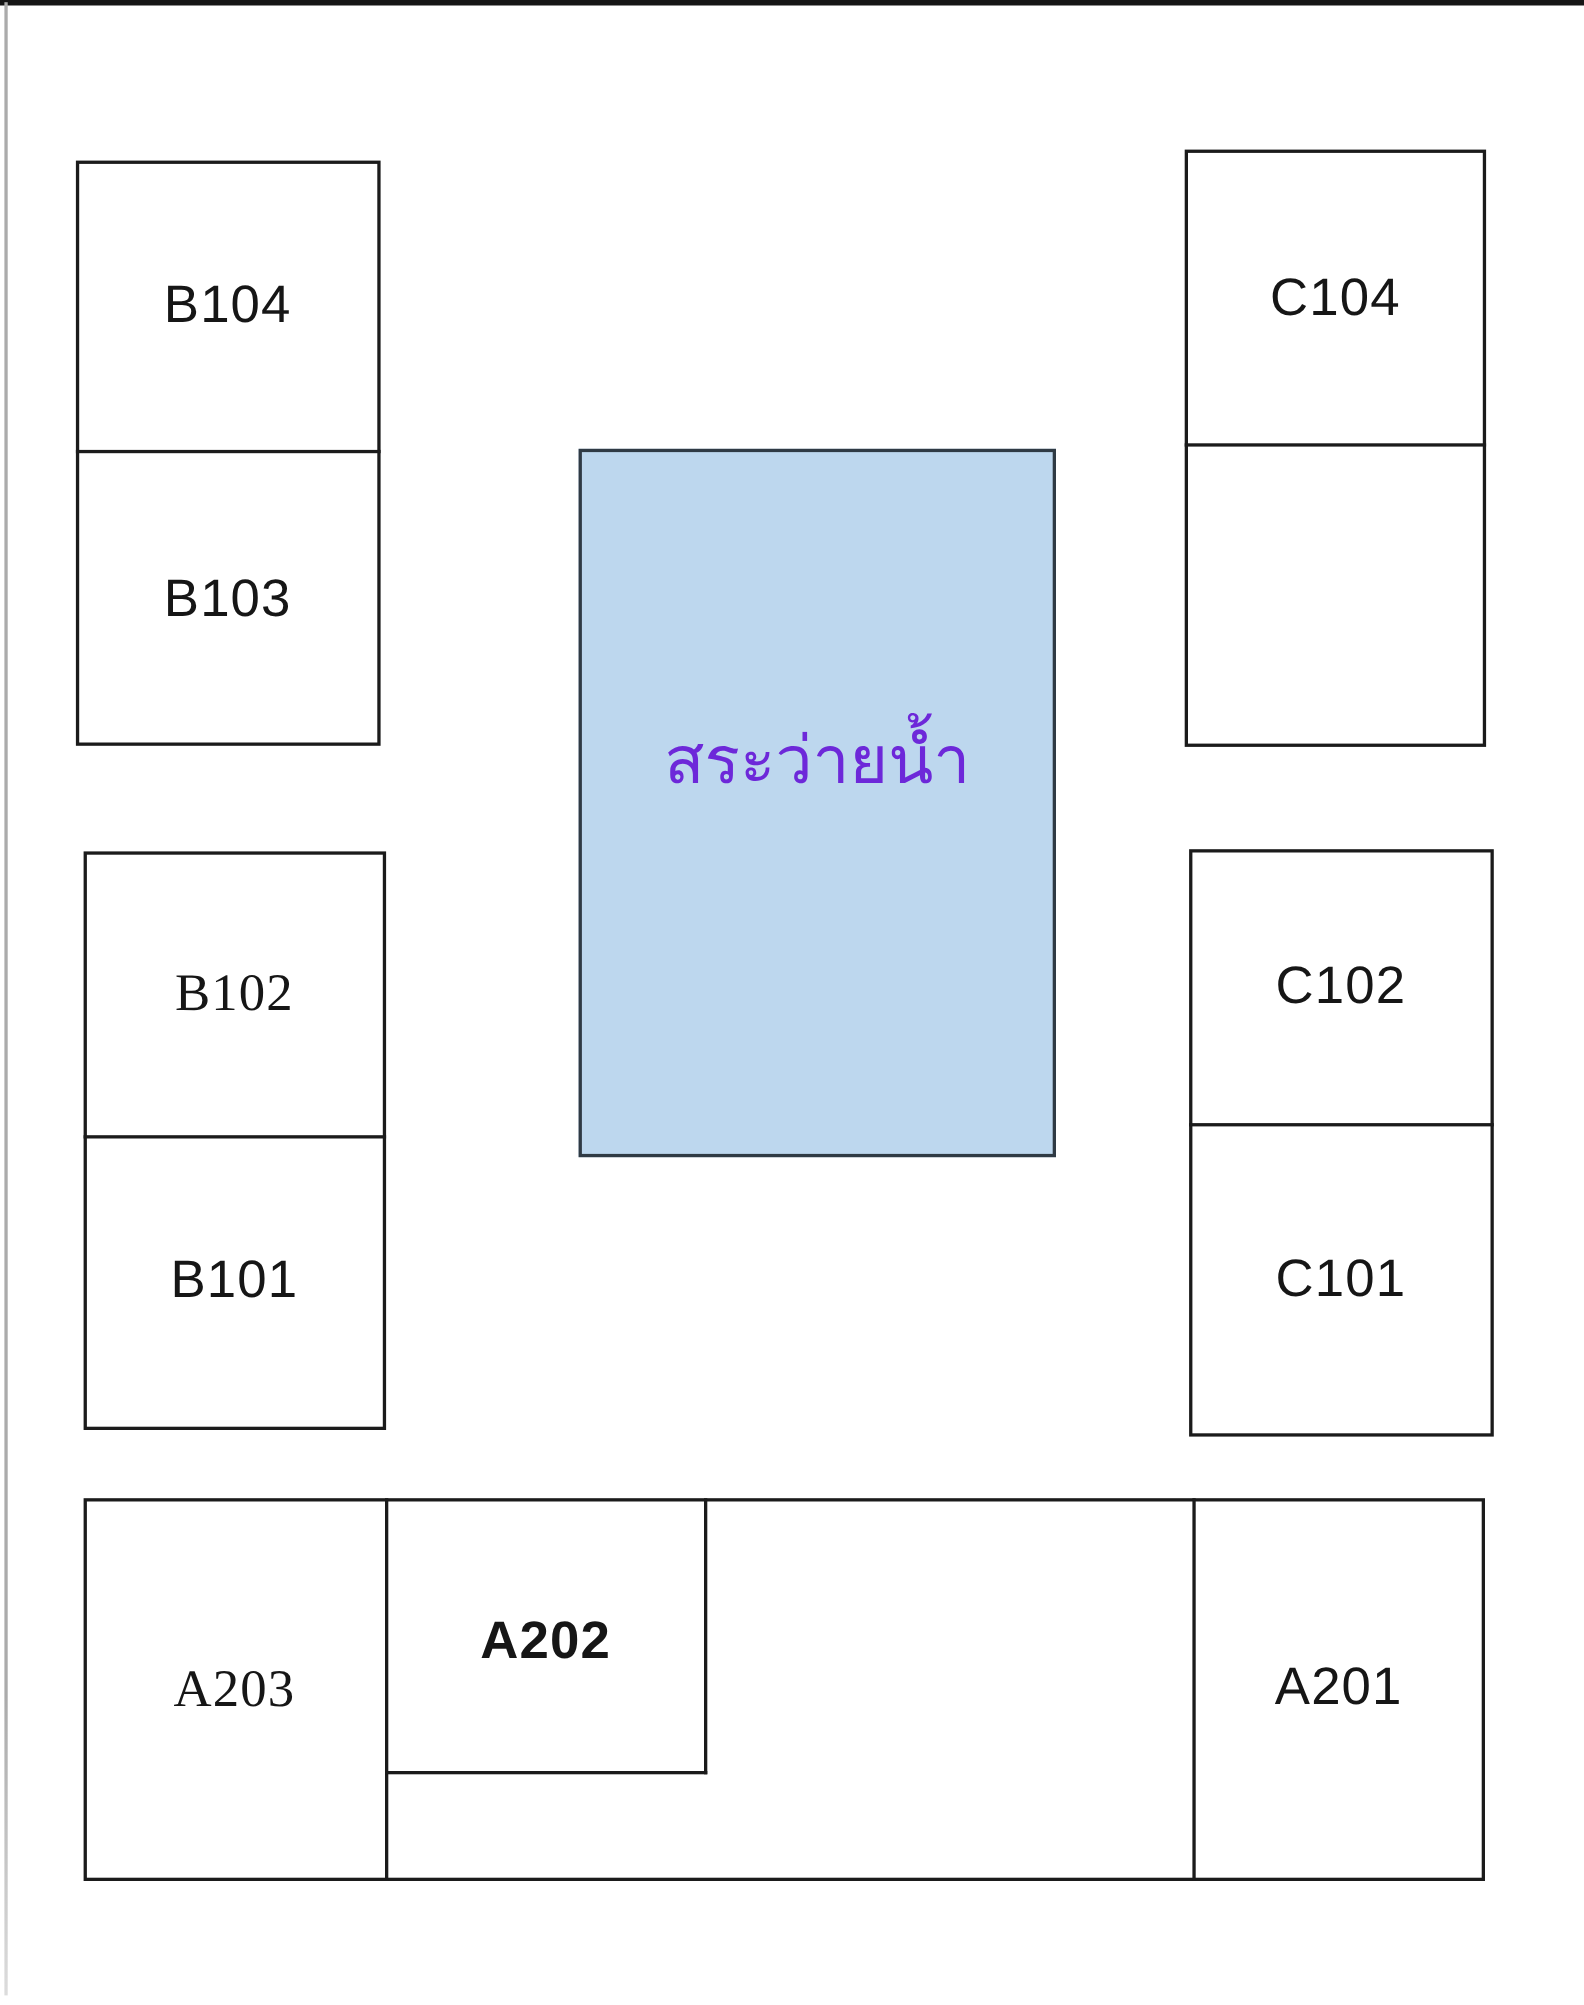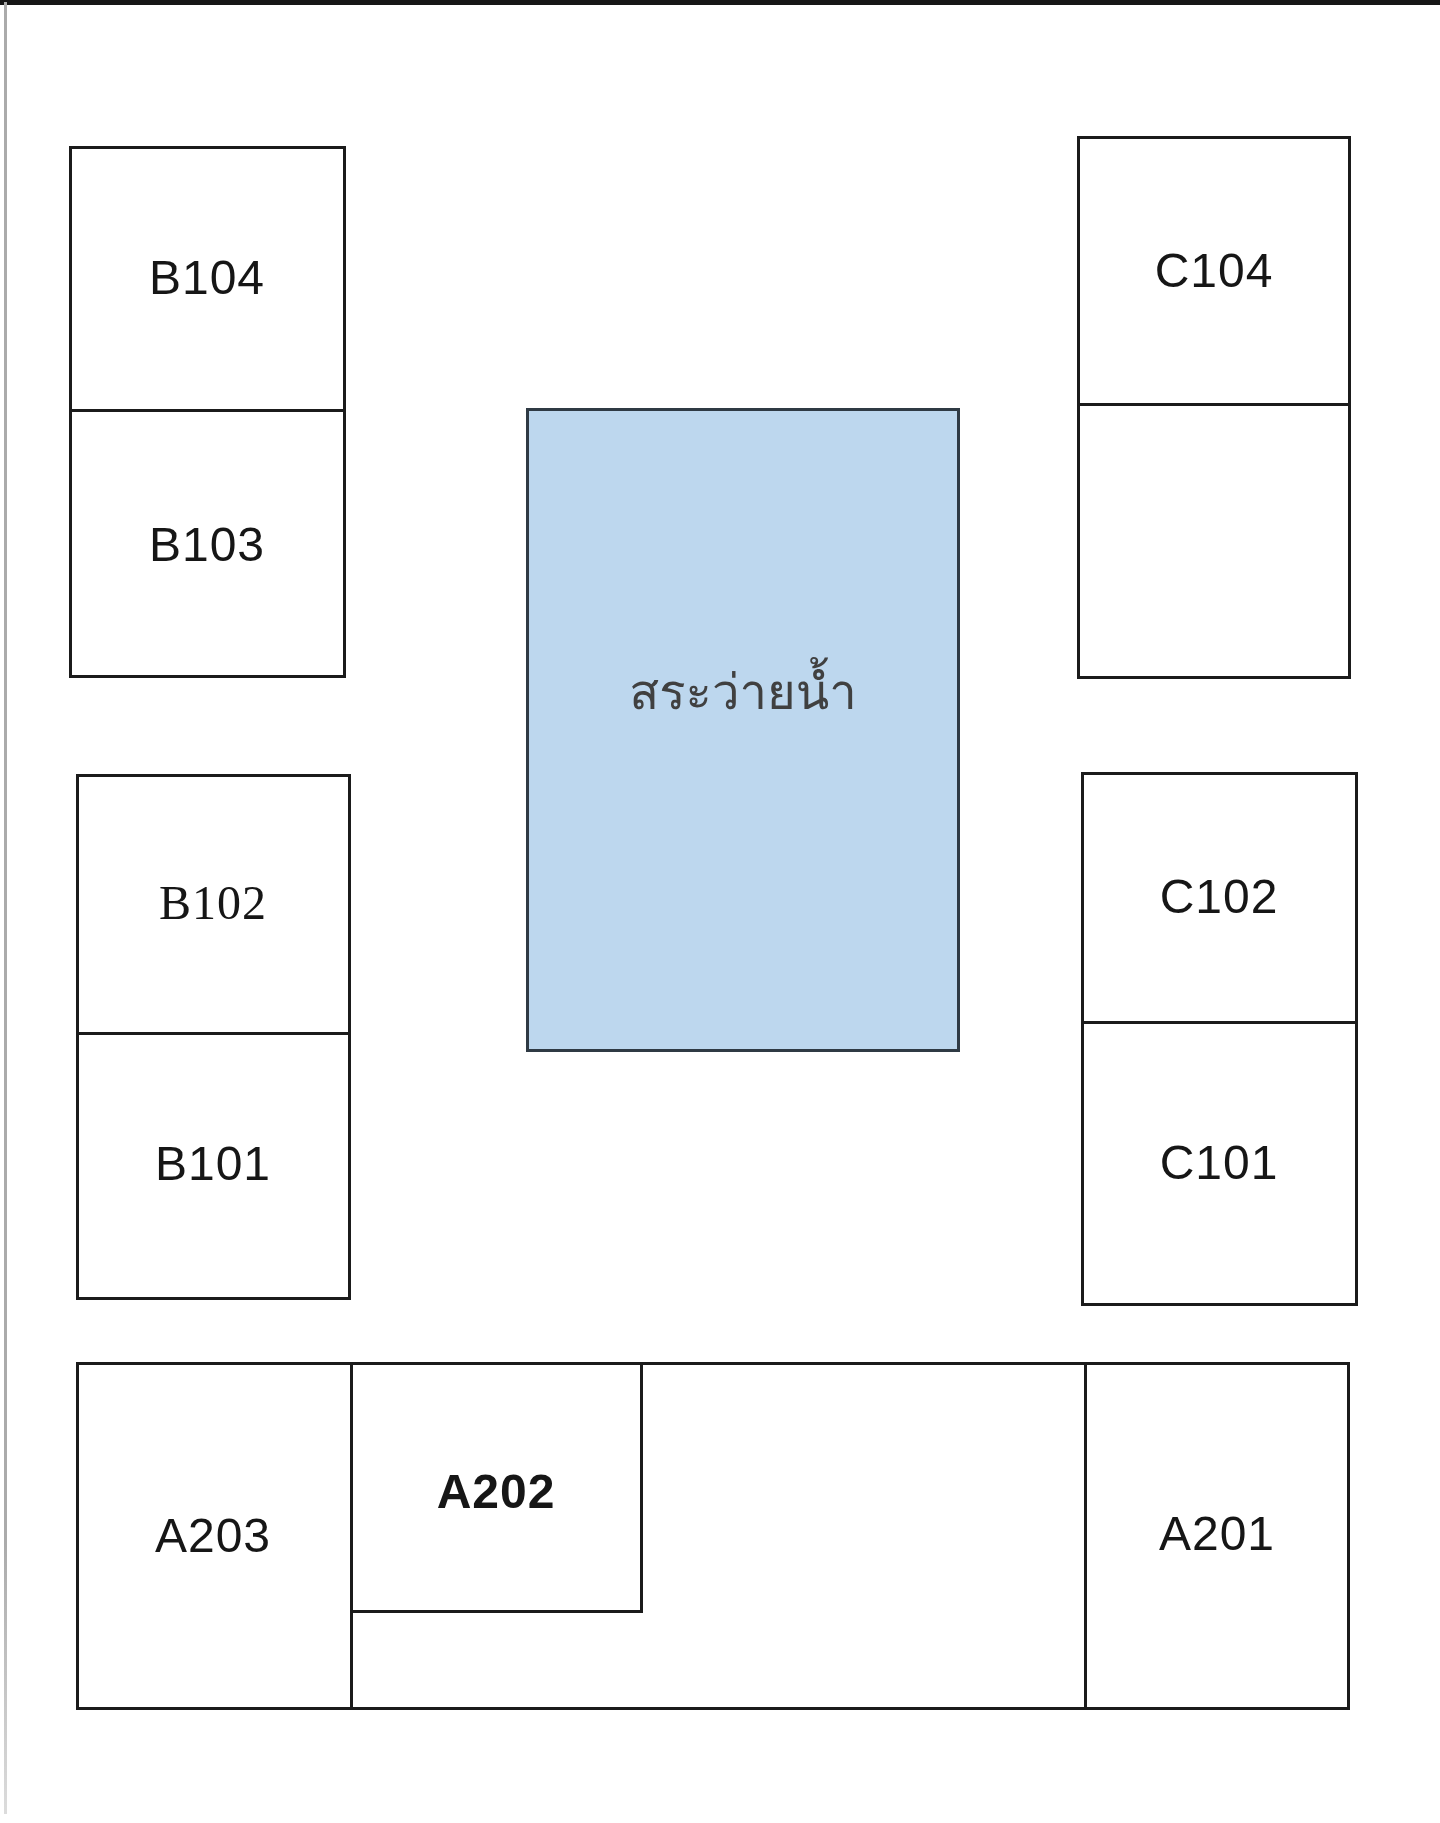--- a/index.html
+++ b/index.html
@@ -45,22 +45,22 @@
     font-size: 48px;
     line-height: 1;
     white-space: nowrap;
     letter-spacing: 1px;
   }
   .pool-label {
     position: absolute;
     left: 50%;
     top: 44%;
     transform: translate(-50%, -50%);
-    color: #404040;
-    font-size: 49px;
+    color: #6d28d9;
+    font-size: 60px;
     line-height: 1;
     white-space: nowrap;
   }
   .floor-label {
     position: absolute;
     transform: translate(-50%, -50%);
     color: var(--floor-text);
     font-size: 105px;
     line-height: 1;
     white-space: nowrap;
@@ -108,18 +108,18 @@
   <div class="pool" style="left:526px; top:408px; width:434px; height:644px;">
     <div class="pool-label">สระว่ายน้ำ</div>
   </div>
 
   <div class="box" style="left:76px; top:1362px; width:1274px; height:348px; background:transparent;"></div>
   <div class="vline" style="left:350px; top:1362px; width:3px; height:348px;"></div>
   <div class="vline" style="left:640px; top:1362px; width:3px; height:251px;"></div>
   <div class="hline" style="left:350px; top:1610px; width:293px; height:3px;"></div>
   <div class="vline" style="left:1084px; top:1362px; width:3px; height:348px;"></div>
 
-  <div class="room-label" style="left:213px; top:1536px;">A203</div>
+  <div class="room-label" style="left:213px; top:1536px;font-family:Liberation Serif, serif;">A203</div>
   <div class="room-label" style="left:496px; top:1492px;font-weight:bold;">A202</div>
   <div class="room-label" style="left:1217px; top:1534px;">A201</div>
 
 
 </div>
 
 </body></html>

